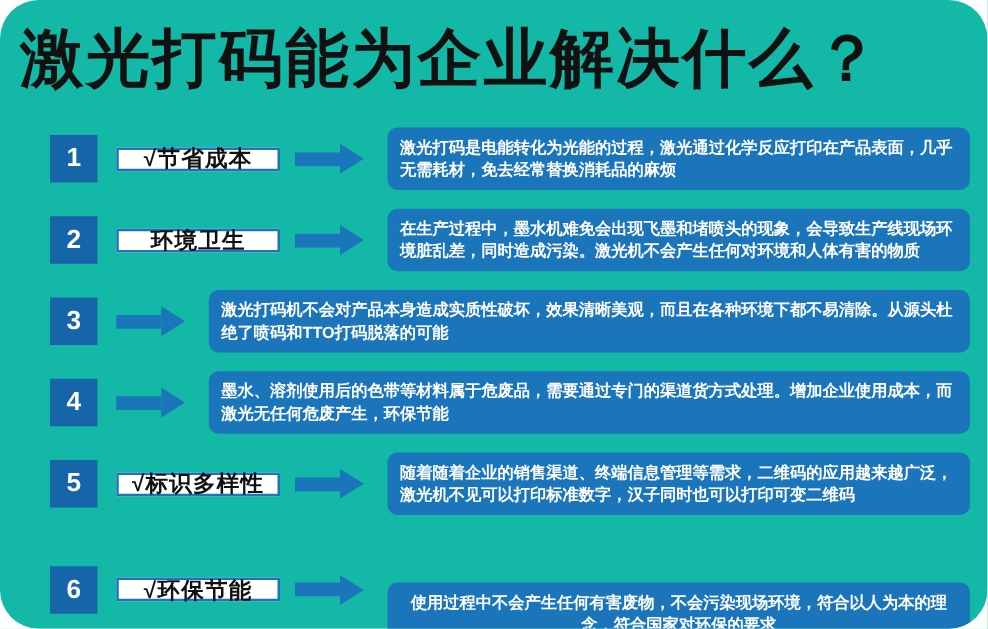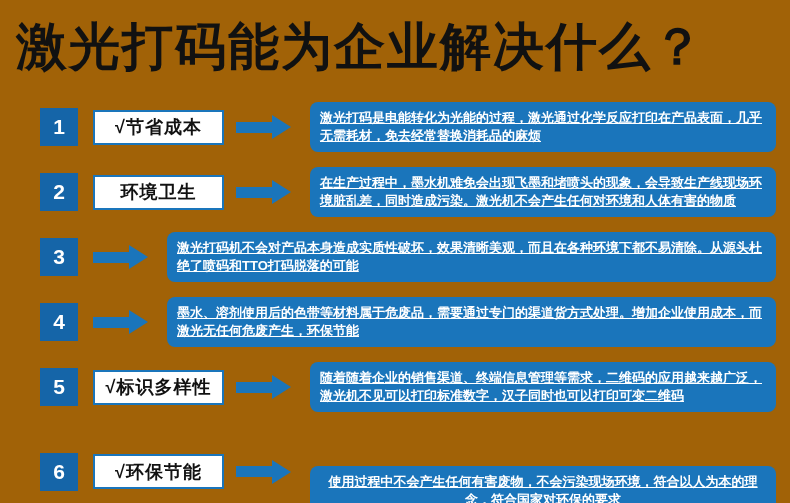--- a/index.html
+++ b/index.html
@@ -4,56 +4,57 @@
 <style>
   :root{
     --blue:#1a75bb;
     --num-blue:#1565a8;
     --title-color:#111111;
   }
   *{margin:0;padding:0;box-sizing:border-box;}
   html,body{background:#ffffff;}
   body{font-family:"Liberation Sans", sans-serif;}
   .page{
-    width:790px;height:503px;background:#a16207;overflow:hidden;
+    width:790px;height:503px;background:#14b8a6;overflow:hidden;
     padding:10px 12px 0 12px;
+    border-radius:31px;
   }
   .page-title{
     font-size:51px;font-weight:900;color:var(--title-color);
     letter-spacing:2px;line-height:1.3;margin:4px 0 22px 4px;
     white-space:nowrap;
   }
   .rows{padding-left:28px;padding-right:2px;}
   .row{display:flex;align-items:center;margin-bottom:15px;}
   .num{
     width:38px;height:38px;background:var(--num-blue);color:#ffffff;
     font-size:21px;font-weight:bold;display:flex;align-items:center;
     justify-content:center;flex:0 0 38px;margin-right:15px;
   }
   .label{
-    width:131px;height:35px;background:#ffffff;
+    width:131px;height:19px;background:#ffffff;
     border:2px solid var(--blue);color:#111111;
     font-size:18px;font-weight:bold;display:flex;align-items:center;
     justify-content:center;flex:0 0 131px;margin-right:12px;
     letter-spacing:1px;white-space:nowrap;
   }
   .arrow{
     display:flex;align-items:center;flex:0 0 60px;margin-right:14px;
     height:36px;
   }
   .arrow .shaft{width:36px;height:11px;background:var(--blue);display:block;}
   .arrow .head{
     width:0;height:0;display:block;
     border-top:12px solid transparent;border-bottom:12px solid transparent;
     border-left:19px solid var(--blue);
   }
   .desc{
     flex:1;min-height:50px;background:var(--blue);color:#ffffff;
     border-radius:8px;padding:6px 10px;font-size:13px;line-height:1.42;
-    display:flex;align-items:center;font-weight:bold;text-decoration:underline;
+    display:flex;align-items:center;font-weight:bold;
   }
   .row:last-child .desc{text-align:center;justify-content:center;margin-top:39px;}
 </style>
 </head>
 <body>
 
 <div class="page">
   <h1 class="page-title">激光打码能为企业解决什么？</h1>
 
   <div class="rows">

